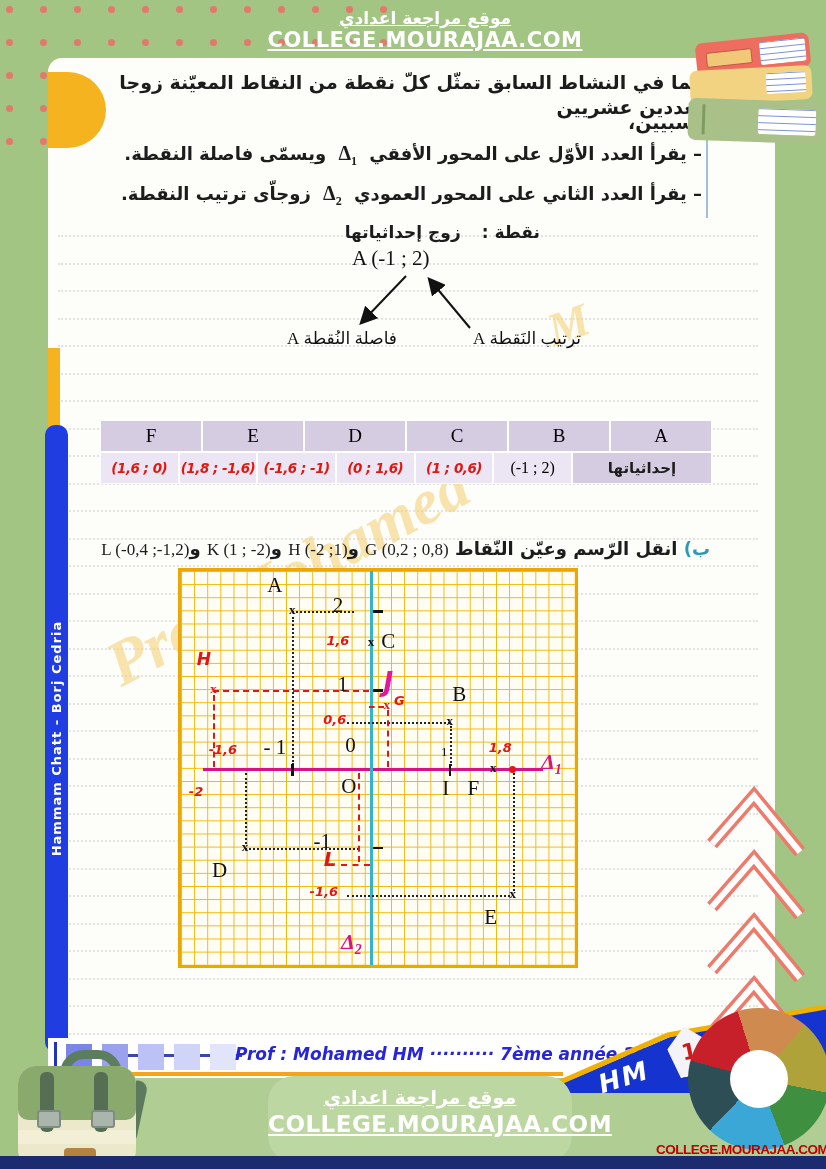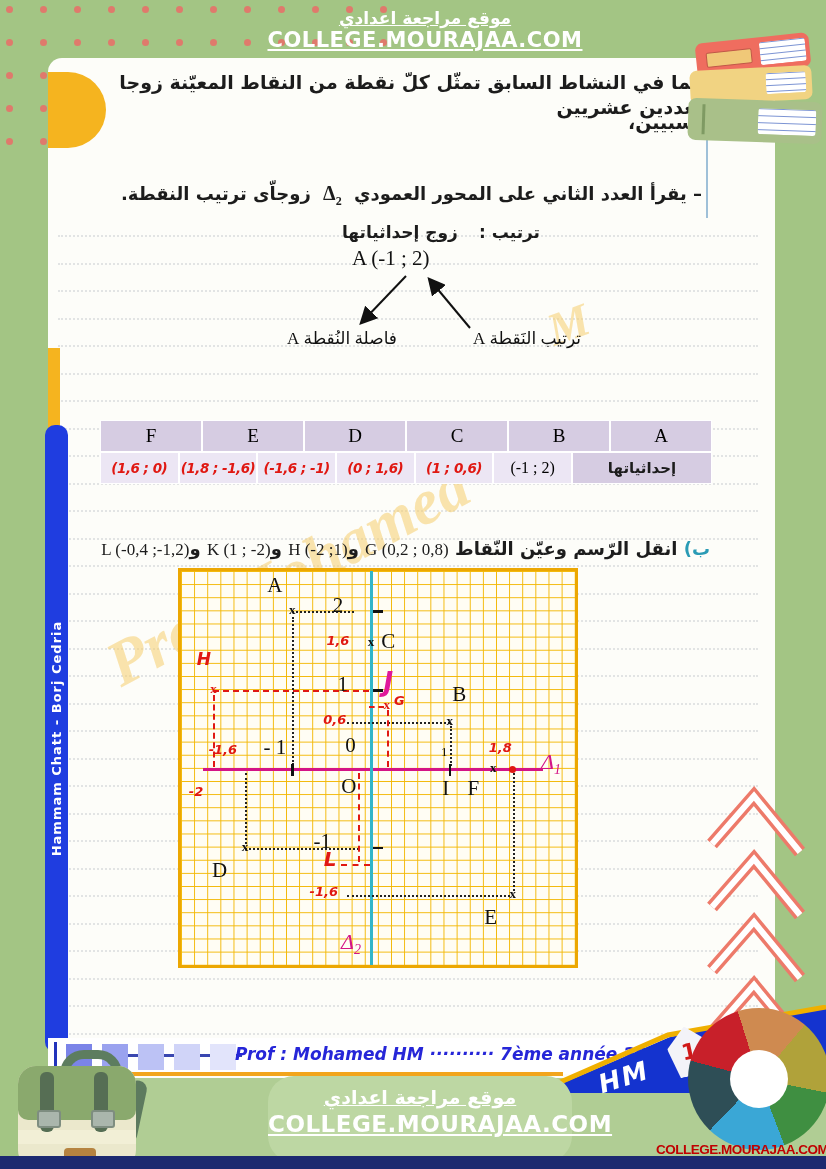--- a/index.html
+++ b/index.html
@@ -39,21 +39,21 @@
   .db-v{border-left:2px dotted #222;width:0;}
   .dr-h{border-top:2px dashed #e01812;height:0;}
   .dr-v{border-left:2px dashed #e01812;width:0;}
   .mk{position:absolute;font-family:"Liberation Serif",serif;font-size:13px;font-weight:bold;transform:translate(-50%,-55%);}
   .num{position:absolute;font-family:"Liberation Serif",serif;font-size:21px;color:#111;transform:translate(-50%,-50%);white-space:nowrap;}
   .numsm{position:absolute;font-family:"Liberation Serif",serif;font-size:13px;color:#111;transform:translate(-50%,-50%);}
   .redtxt{position:absolute;color:#e01812;font-weight:bold;font-style:italic;font-size:13px;transform:translate(-50%,-50%);white-space:nowrap;}
   .redbig{font-size:17px;}
   .redL{font-size:20px;}
   .magJ{position:absolute;color:#e0189a;font-weight:bold;font-style:italic;font-size:26px;transform:translate(-50%,-50%);}
-  .axis-lab{position:absolute;color:#d41486;font-weight:normal;font-style:italic;font-family:"Liberation Serif",serif;font-size:22px;}
+  .axis-lab{position:absolute;color:#d41486;font-weight:bold;font-style:italic;font-family:"Liberation Serif",serif;font-size:22px;}
   .axis-lab sub{font-size:14px;}
   .tick{position:absolute;background:#111;}
   
   .sq{position:absolute;top:1044px;width:26px;height:26px;}
   .watermark{color:rgba(245,205,110,.55);font-style:italic;font-weight:bold;font-family:"Liberation Serif",serif;white-space:nowrap;}
 </style>
 </head>
 <body>
 
 <div id="stage">
@@ -161,30 +161,35 @@
   </div>
 
   <div class="abs site-title" style="left:250px;top:8px;width:350px;font-size:17px;">موقع مراجعة اعدادي</div>
   <div class="abs site-title" style="left:250px;top:28px;width:350px;font-size:21px;letter-spacing:0.5px;">COLLEGE.MOURAJAA.COM</div>
 
   <div class="abs" style="left:48px;top:72px;width:58px;height:76px;background:#f5b41f;border-radius:0 60px 60px 0;"></div>
 
   <div class="abs ar intro" style="left:60px;top:70px;width:642px;">كما في النشاط السابق تمثّل كلّ نقطة من النقاط المعيّنة زوجا لعددين عشريين</div>
   <div class="abs ar intro" style="left:60px;top:110px;width:642px;">نسبيين،</div>
 
+  <div class="abs ar bullet" style="left:60px;top:142px;width:642px;">
+    <span>– يقرأ العدد الأوّل على المحور الأفقي</span>
+    <span class="delta"><span>Δ</span><sub>1</sub></span>
+    <span>ويسمّى  فاصلة النقطة.</span>
+  </div>
   <div class="abs ar bullet" style="left:60px;top:182px;width:642px;">
     <span>– يقرأ العدد الثاني على المحور العمودي</span>
     <span class="delta"><span>Δ</span><sub>2</sub></span>
     <span>زوجاّى  ترتيب النقطة.</span>
   </div>
 
   <div class="abs" style="left:706px;top:88px;width:2px;height:130px;background:#9fc0d8;"></div>
 
   <div class="abs ar" style="left:310px;top:222px;width:230px;font-weight:normal;">
-    <span style="font-size:17px;font-weight:bold;">ترتيب :</span>
+    <span style="font-size:17px;font-weight:bold;">نقطة :</span>
     <span style="padding:0 8px;"></span>
     <span style="font-size:17px;font-weight:bold;">زوج إحداثياتها</span>
   </div>
   <div class="abs serif" style="left:352px;top:246px;font-size:21px;color:#111;">A (-1 ;  2)</div>
 
   <svg class="abs" style="left:280px;top:270px;" width="290" height="62">
     <defs>
       <marker id="ah" markerWidth="9" markerHeight="9" refX="7" refY="4.5" orient="auto">
         <path d="M0,0 L9,4.5 L0,9 z" fill="#111"></path>
       </marker>

